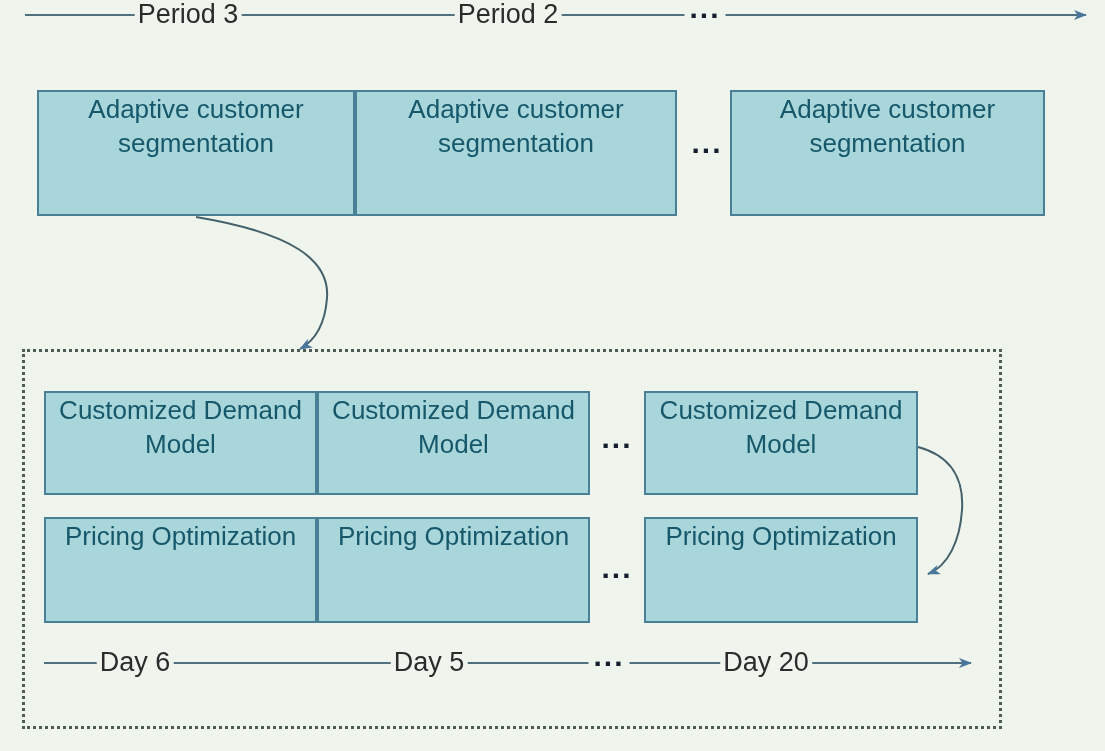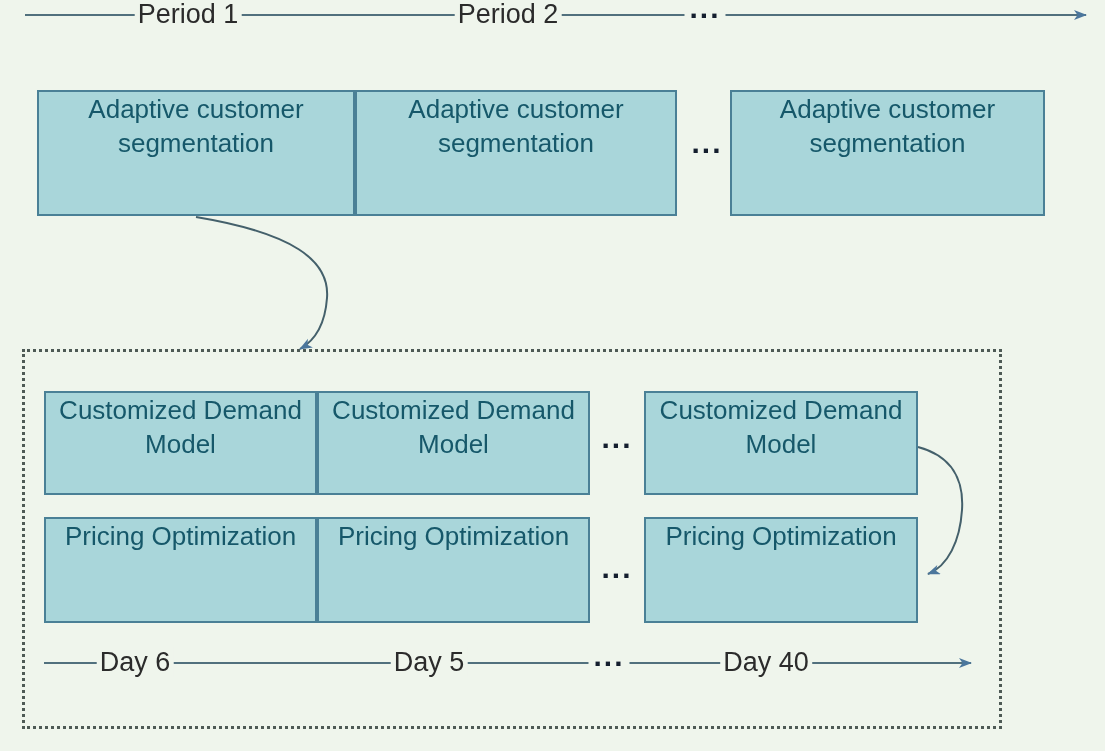--- a/index.html
+++ b/index.html
@@ -101,21 +101,21 @@
 
     <line x1="25" y1="15" x2="1086" y2="15" stroke="#51707d" stroke-width="2" marker-end="url(#arrow)"></line>
 
     <path d="M 196 217 C 292 233, 330 260, 327 298 C 325 326, 314 341, 300 349" fill="none" stroke="#44606b" stroke-width="2" marker-end="url(#arrow-curve)"></path>
 
     <path d="M 918 447 C 952 456, 964 480, 962 510 C 960 541, 948 566, 928 574" fill="none" stroke="#44606b" stroke-width="2" marker-end="url(#arrow-curve)"></path>
 
     <line x1="44" y1="663" x2="971" y2="663" stroke="#51707d" stroke-width="2" marker-end="url(#arrow)"></line>
   </svg>
 
-  <div class="axis-label" style="left:188px; top:14px;">Period 1</div>
+  <div class="axis-label" style="left:188px; top:14px;">Period 3</div>
   <div class="axis-label" style="left:508px; top:14px;">Period 2</div>
   <div class="dots on-line" style="left:705px; top:-7px;">...</div>
 
   <div class="box seg-1">
     <span>Adaptive customer segmentation</span>
   </div>
   <div class="box seg-2">
     <span>Adaptive customer segmentation</span>
   </div>
   <div class="dots" style="left:707px; top:128px;">...</div>
@@ -141,15 +141,15 @@
     <span>Pricing Optimization</span>
   </div>
   <div class="dots" style="left:617px; top:553px;">...</div>
   <div class="box pri-3">
     <span>Pricing Optimization</span>
   </div>
 
   <div class="axis-label" style="left:135px; top:662px;">Day 6</div>
   <div class="axis-label" style="left:429px; top:662px;">Day 5</div>
   <div class="dots on-line" style="left:609px; top:641px;">...</div>
-  <div class="axis-label" style="left:766px; top:662px;">Day 40</div>
+  <div class="axis-label" style="left:766px; top:662px;">Day 20</div>
 
 </div>
 
 </body></html>

